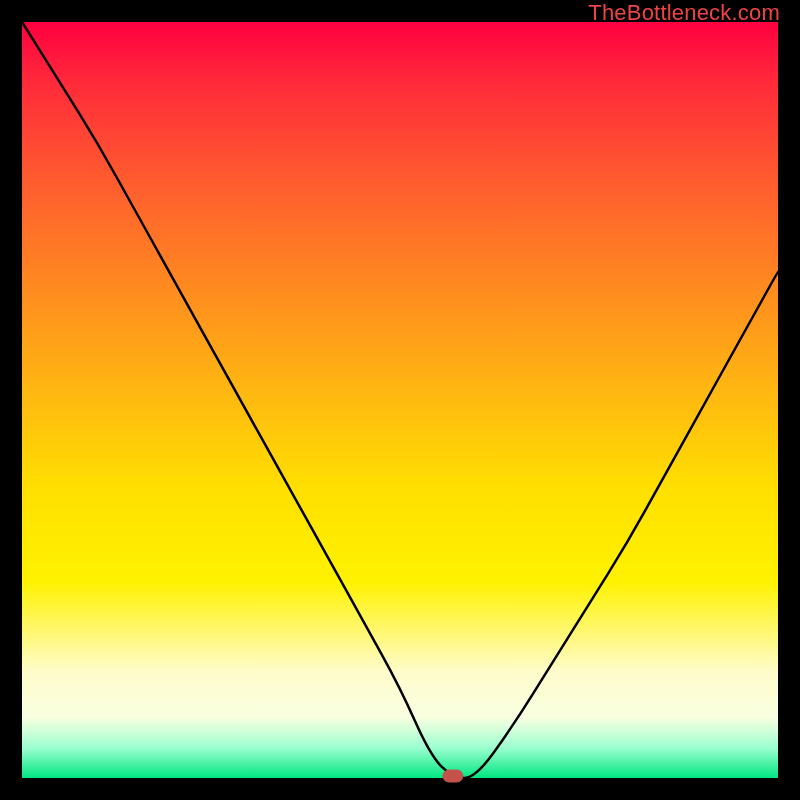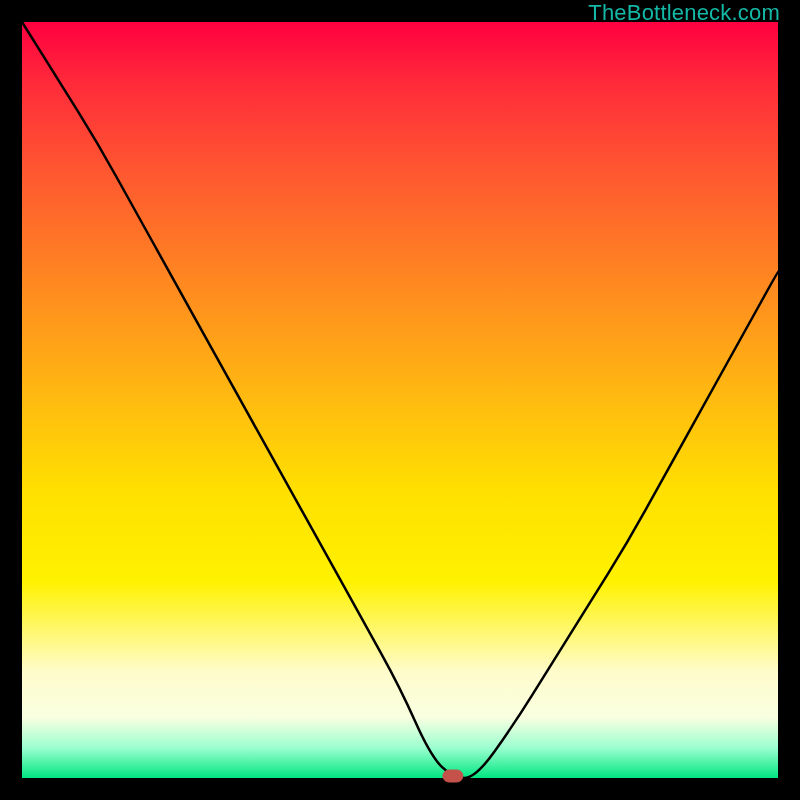--- a/index.html
+++ b/index.html
@@ -55,21 +55,21 @@
     stroke-linejoin: round;
   }
   .marker {
     fill: #c4524a;
     stroke: #c4524a;
   }
   .watermark {
     position: absolute;
     top: 0px;
     right: 20px;
-    color: #14b8a6;
+    color: #ef4444;
     font-size: 22px;
     font-weight: 500;
     letter-spacing: 0.2px;
     user-select: none;
   }
 </style>
 </head>
 <body>
 
 <div class="frame">

